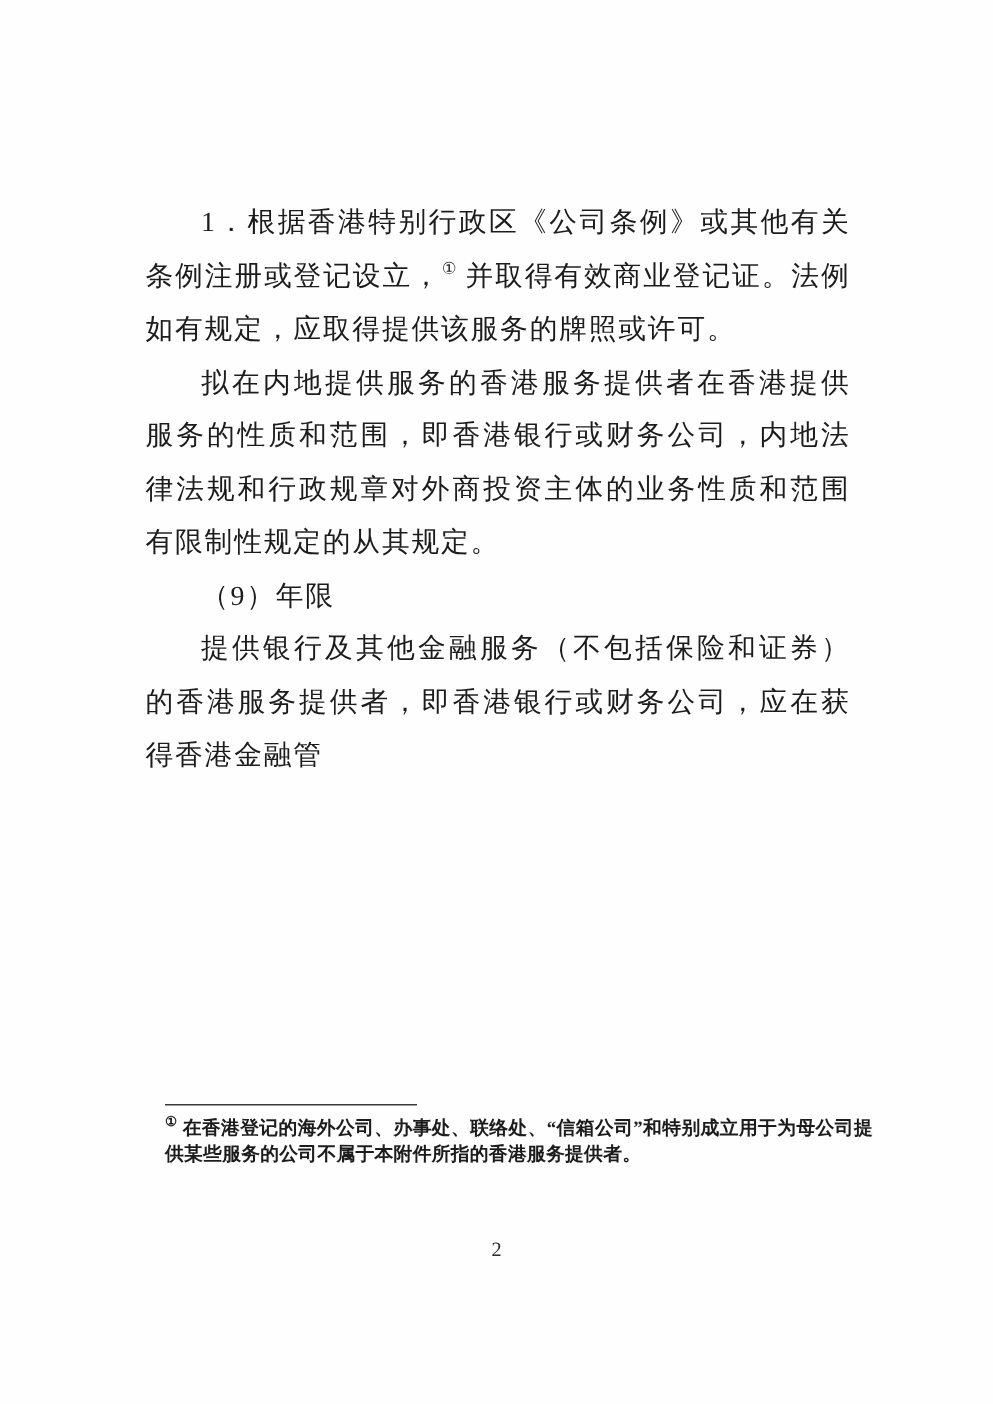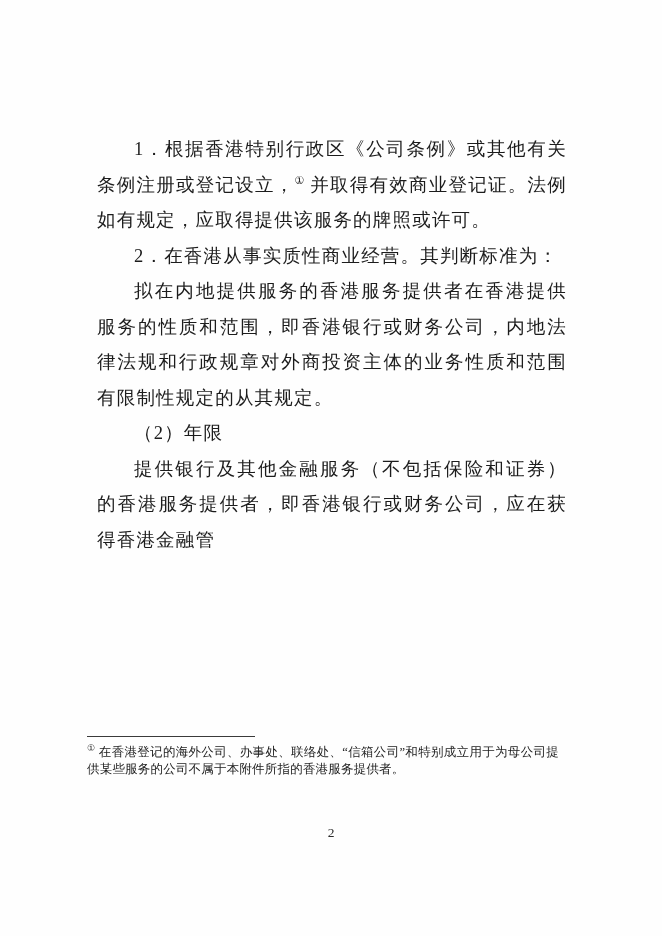--- a/index.html
+++ b/index.html
@@ -33,23 +33,24 @@
     text-indent: 2em;
   }
   .para sup {
     font-size: 11px;
     letter-spacing: 0;
     line-height: 0;
     vertical-align: super;
   }
   .footnotes {
     position: absolute;
-    left: 87px;
+    left: 110px;
     top: 736px;
     width: 472px;
+    font-weight: bold;
   }
   .fn-rule {
     width: 168px;
     height: 0;
     border-top: 1.5px solid #3a3a3a;
     margin-bottom: 7px;
   }
   .footnote {
     margin: 0;
     font-size: 12.5px;
@@ -71,23 +72,22 @@
     font-size: 13.5px;
     color: #2a2a2a;
   }
 </style>
 </head>
 <body>
 
 <div class="page">
   <div class="doc-body" id="doc-body">
       <p class="para"><span>1．根据香港特别行政区《公司条例》或其他有关条例注册或登记设立，</span><sup>①</sup><span> 并取得有效商业登记证。法例如有规定，应取得提供该服务的牌照或许可。</span></p>
-      <p class="para"><span>2．在香港从事实质性商业经营。其判断标准为：</span></p>
       <p class="para"><span>拟在内地提供服务的香港服务提供者在香港提供服务的性质和范围，即香港银行或财务公司，内地法律法规和行政规章对外商投资主体的业务性质和范围有限制性规定的从其规定。</span></p>
-      <p class="para"><span>（2）年限</span></p>
+      <p class="para"><span>（9）年限</span></p>
       <p class="para"><span>提供银行及其他金融服务（不包括保险和证券）的香港服务提供者，即香港银行或财务公司，应在获得香港金融管</span></p>
     </div>
 
   <div class="footnotes">
     <div class="fn-rule"></div>
     <div id="fn-list">
         <p class="footnote"><sup>①</sup><span> 在香港登记的海外公司、办事处、联络处、“信箱公司”和特别成立用于为母公司提供某些服务的公司不属于本附件所指的香港服务提供者。</span></p>
       </div>
   </div>
 

